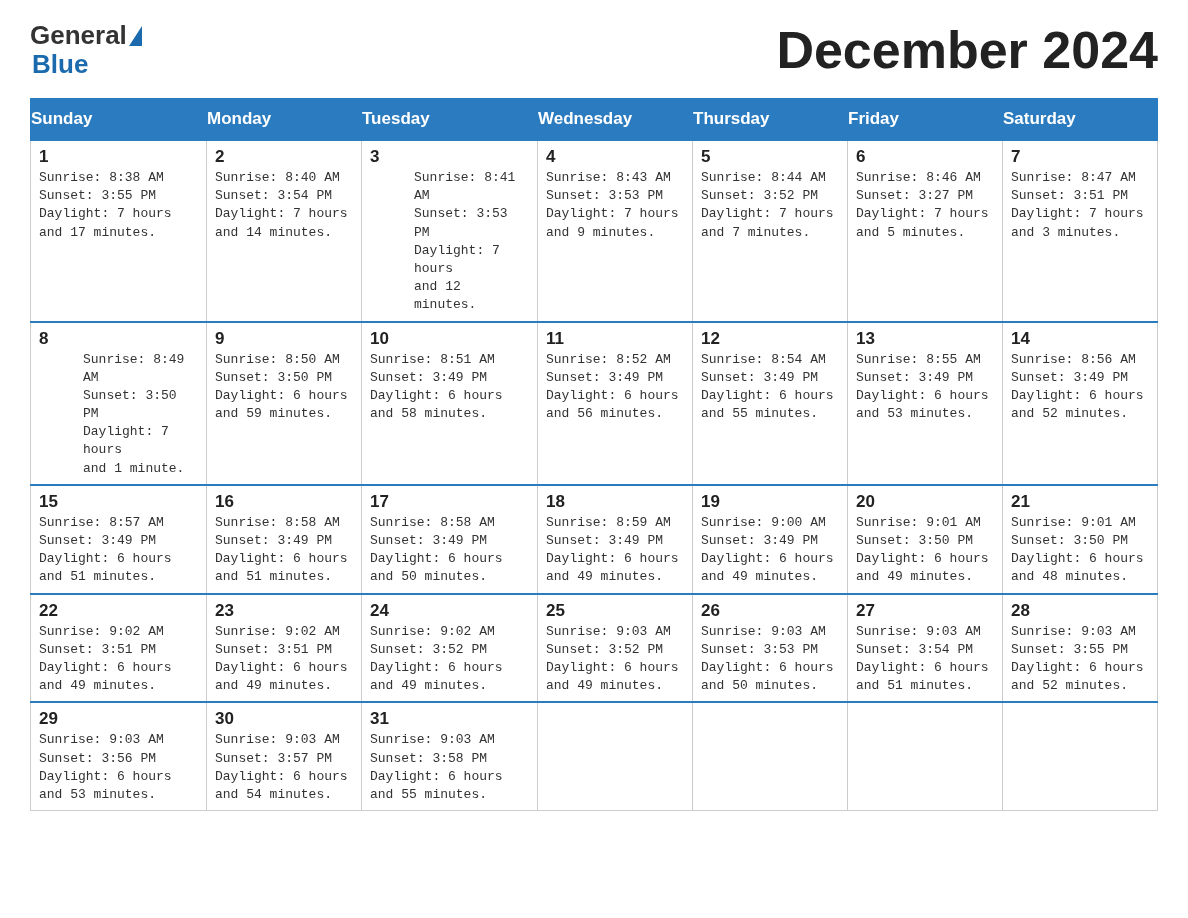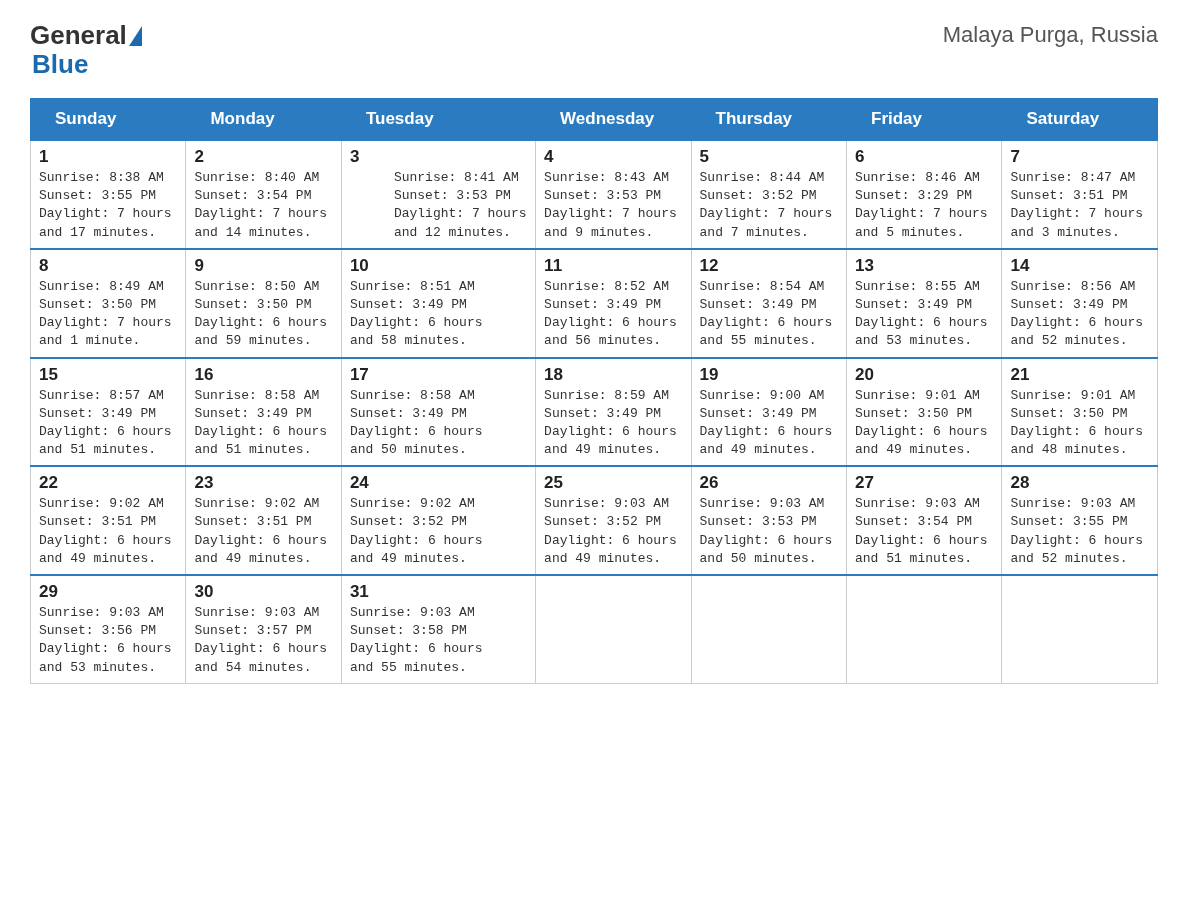--- a/index.html
+++ b/index.html
@@ -53,21 +53,21 @@
     }
     table {
       width: 100%;
       border-collapse: collapse;
     }
     thead tr th {
       background-color: #2a7bbf;
       color: #fff;
       font-size: 17px;
       font-weight: bold;
-      padding: 10px 24px;
+      padding: 10px 0;
       text-align: left;
       border: 1px solid #2a7bbf;
     }
     tbody tr td {
       vertical-align: top;
       padding: 6px 8px;
       font-size: 13.5px;
       color: #222;
       border: 1px solid #ccc;
       border-top: 2px solid #2a7bbf;
@@ -98,21 +98,21 @@
   <div class="logo">
     <div class="logo-text">
       <span class="logo-general">General</span>
       <span class="logo-triangle"></span>
     </div>
     <div style="margin-top:-2px; margin-left:2px;text-align:right;">
       <span class="logo-blue">Blue</span>
     </div>
   </div>
   <div class="title-section">
-    <div class="location">Malaya Purga, Russia</div>
+    <div class="month-title">December 2024</div>
   </div>
 </div>
 
 <table>
   <thead>
     <tr id="header-row">
         <th>Sunday</th>
         <th>Monday</th>
         <th>Tuesday</th>
         <th>Wednesday</th>
@@ -154,36 +154,36 @@
         <td>
           <span class="day-num">5</span>
           <div class="day-info" style="white-space: pre-line;">Sunrise: 8:44 AM
 Sunset: 3:52 PM
 Daylight: 7 hours
 and 7 minutes.</div>
         </td>
         <td>
           <span class="day-num">6</span>
           <div class="day-info" style="white-space: pre-line;">Sunrise: 8:46 AM
-Sunset: 3:29 PM
+Sunset: 3:27 PM
 Daylight: 7 hours
 and 5 minutes.</div>
         </td>
         <td>
           <span class="day-num">7</span>
           <div class="day-info" style="white-space: pre-line;">Sunrise: 8:47 AM
 Sunset: 3:51 PM
 Daylight: 7 hours
 and 3 minutes.</div>
         </td>
       </tr>
       <tr>
         <td>
           <span class="day-num">8</span>
-          <div class="day-info" style="white-space: pre-line;">Sunrise: 8:49 AM
+          <div class="day-info" style="white-space: pre-line; margin-left: 44px;">Sunrise: 8:49 AM
 Sunset: 3:50 PM
 Daylight: 7 hours
 and 1 minute.</div>
         </td>
         <td>
           <span class="day-num">9</span>
           <div class="day-info" style="white-space: pre-line;">Sunrise: 8:50 AM
 Sunset: 3:50 PM
 Daylight: 6 hours
 and 59 minutes.</div>

